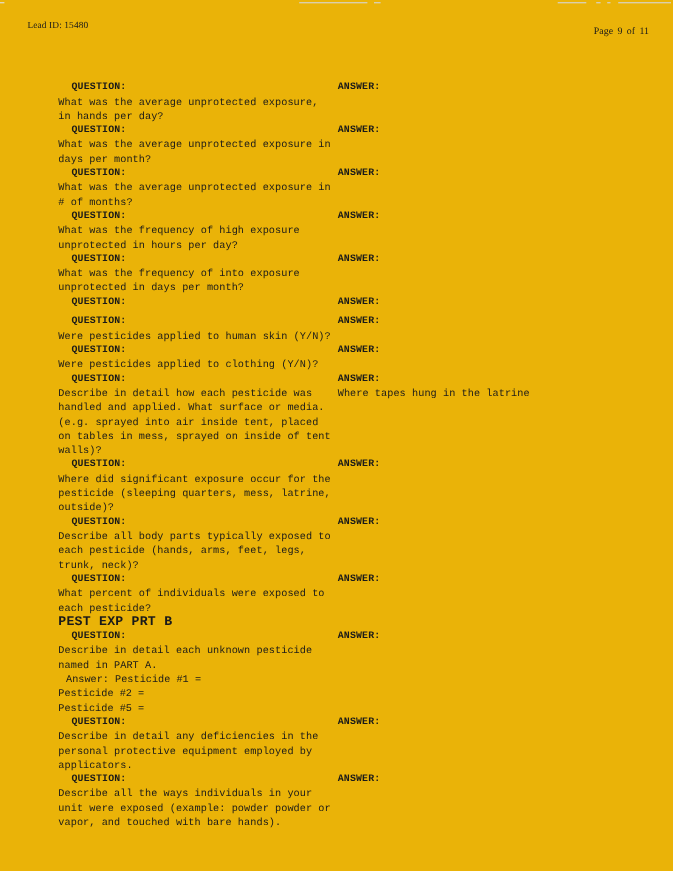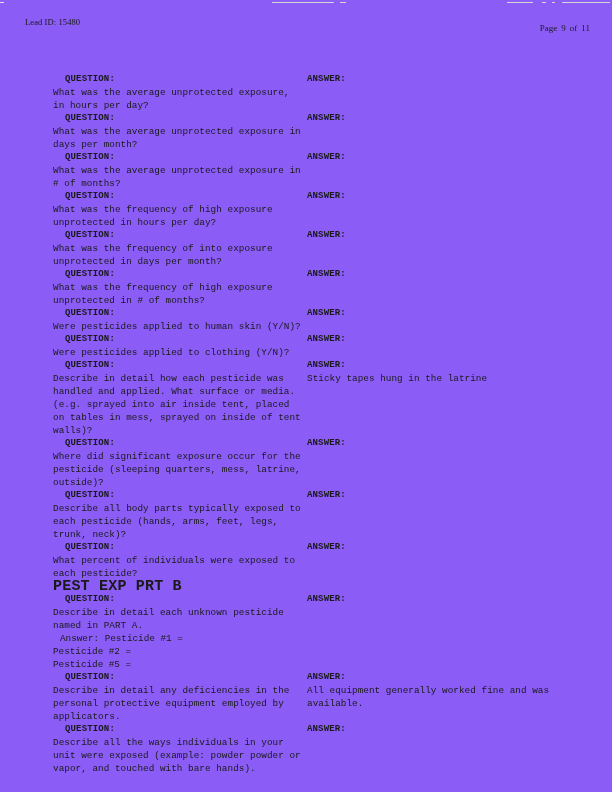--- a/index.html
+++ b/index.html
@@ -4,21 +4,21 @@
 <style>
   html, body {
     margin: 0;
     padding: 0;
     background: #ffffff;
   }
   .page {
     position: relative;
     width: 612px;
     height: 792px;
-    background: #8b5cf6;
+    background: #eab308;
     font-family: "Liberation Serif", "DejaVu Serif", serif;
     color: #1a1a1a;
     overflow: hidden;
   }
 
   
   .scan-artifact {
     position: absolute;
     top: 2px;
     height: 1px;
@@ -95,21 +95,21 @@
     white-space: nowrap;
   }
   .lbl-q { padding-left: 12px; }
   .txt {
     font-size: 9.3px;
     line-height: 13px;
     letter-spacing: 0.05px;
   }
   .section-head {
     font-weight: bold;
-    font-size: 15px;
+    font-size: 12px;
     line-height: 13px;
     letter-spacing: 0.2px;
     white-space: nowrap;
   }
   .sub-list {
     font-size: 9.3px;
     line-height: 13px;
   }
   .sub-list .first { padding-left: 7px; }
 </style>
@@ -127,55 +127,55 @@
   <div class="scan-artifact a7"></div>
 
   <div class="header">
     <div class="lead-id">Lead ID: 15480</div>
     <div class="page-num">
       <span class="pg-word">Page</span><span class="pg-cur">9</span><span class="pg-of">of</span><span class="pg-total">11</span>
     </div>
   </div>
 
   <div class="body" id="qa-body">
-      <div class="row"><div class="col-q"><div class="lbl lbl-q">QUESTION:</div><div class="txt">What was the average unprotected exposure, in hours per day?</div></div><div class="col-a">
+      <div class="row"><div class="col-q"><div class="lbl lbl-q">QUESTION:</div><div class="txt">What was the average unprotected exposure, in hands per day?</div></div><div class="col-a">
           <div class="lbl">ANSWER:</div>
           <div class="txt"></div>
         </div></div>
       <div class="row"><div class="col-q"><div class="lbl lbl-q">QUESTION:</div><div class="txt">What was the average unprotected exposure in days per month?</div></div><div class="col-a">
           <div class="lbl">ANSWER:</div>
           <div class="txt"></div>
         </div></div>
       <div class="row"><div class="col-q"><div class="lbl lbl-q">QUESTION:</div><div class="txt">What was the average unprotected exposure in # of months?</div></div><div class="col-a">
           <div class="lbl">ANSWER:</div>
           <div class="txt"></div>
         </div></div>
       <div class="row"><div class="col-q"><div class="lbl lbl-q">QUESTION:</div><div class="txt">What was the frequency of high exposure unprotected in hours per day?</div></div><div class="col-a">
           <div class="lbl">ANSWER:</div>
           <div class="txt"></div>
         </div></div>
       <div class="row"><div class="col-q"><div class="lbl lbl-q">QUESTION:</div><div class="txt">What was the frequency of into exposure unprotected in days per month?</div></div><div class="col-a">
           <div class="lbl">ANSWER:</div>
           <div class="txt"></div>
         </div></div>
-      <div class="row"><div class="col-q"><div class="lbl lbl-q">QUESTION:</div><div class="txt">What was the frequency of high exposure unprotected in # of months?</div></div><div class="col-a">
+      <div class="row"><div class="col-q"><div class="lbl lbl-q">QUESTION:</div></div><div class="col-a">
           <div class="lbl">ANSWER:</div>
           <div class="txt"></div>
         </div></div>
       <div class="row"><div class="col-q"><div class="lbl lbl-q">QUESTION:</div><div class="txt">Were pesticides applied to human skin (Y/N)?</div></div><div class="col-a">
           <div class="lbl">ANSWER:</div>
           <div class="txt"></div>
         </div></div>
       <div class="row"><div class="col-q"><div class="lbl lbl-q">QUESTION:</div><div class="txt">Were pesticides applied to clothing (Y/N)?</div></div><div class="col-a">
           <div class="lbl">ANSWER:</div>
           <div class="txt"></div>
         </div></div>
       <div class="row"><div class="col-q"><div class="lbl lbl-q">QUESTION:</div><div class="txt">Describe in detail how each pesticide was handled and applied.  What surface or media. (e.g. sprayed into air inside tent, placed on tables in mess, sprayed on inside of tent walls)?</div></div><div class="col-a">
           <div class="lbl">ANSWER:</div>
-          <div class="txt">Sticky tapes hung in the latrine</div>
+          <div class="txt">Where tapes hung in the latrine</div>
         </div></div>
       <div class="row"><div class="col-q"><div class="lbl lbl-q">QUESTION:</div><div class="txt">Where did significant exposure occur for the pesticide (sleeping quarters, mess, latrine, outside)?</div></div><div class="col-a">
           <div class="lbl">ANSWER:</div>
           <div class="txt"></div>
         </div></div>
       <div class="row"><div class="col-q"><div class="lbl lbl-q">QUESTION:</div><div class="txt">Describe all body parts typically exposed to each pesticide (hands, arms, feet, legs, trunk, neck)?</div></div><div class="col-a">
           <div class="lbl">ANSWER:</div>
           <div class="txt"></div>
         </div></div>
       <div class="row"><div class="col-q"><div class="lbl lbl-q">QUESTION:</div><div class="txt">What percent of individuals were exposed to each pesticide?</div></div><div class="col-a">
@@ -186,20 +186,19 @@
       <div class="row"><div class="col-q"><div class="lbl lbl-q">QUESTION:</div><div class="txt">Describe in detail each unknown pesticide named in PART A.</div><div class="sub-list">
             <div class="first">Answer:  Pesticide #1 =</div>
             <div>Pesticide #2 =</div>
             <div>Pesticide #5 =</div>
           </div></div><div class="col-a">
           <div class="lbl">ANSWER:</div>
           <div class="txt"></div>
         </div></div>
       <div class="row"><div class="col-q"><div class="lbl lbl-q">QUESTION:</div><div class="txt">Describe in detail any deficiencies in the personal protective equipment employed by applicators.</div></div><div class="col-a">
           <div class="lbl">ANSWER:</div>
-          <div class="txt">All equipment generally worked fine and was available.</div>
         </div></div>
       <div class="row"><div class="col-q"><div class="lbl lbl-q">QUESTION:</div><div class="txt">Describe all the ways individuals in your unit were exposed (example: powder powder or vapor, and touched with bare hands).</div></div><div class="col-a">
           <div class="lbl">ANSWER:</div>
         </div></div>
     </div>
 
 </div>
 
 </body></html>

